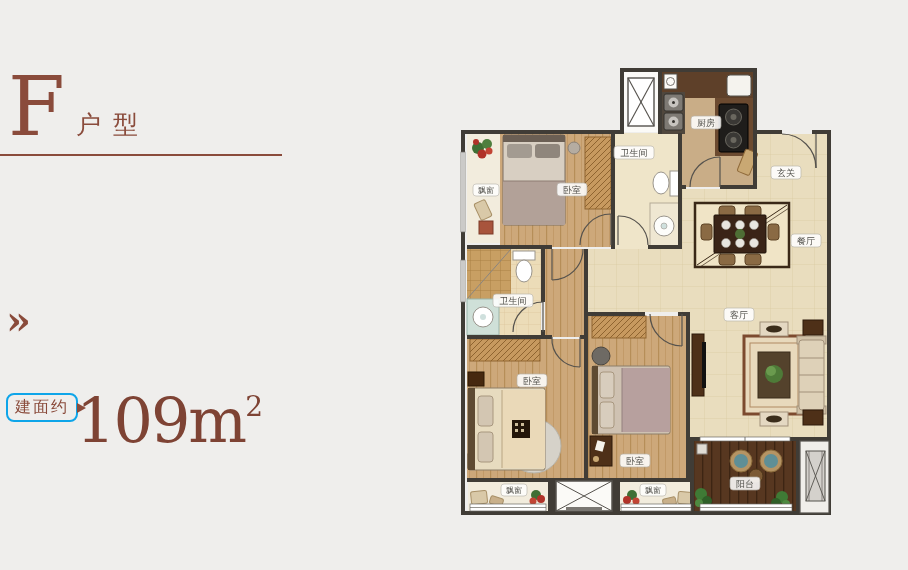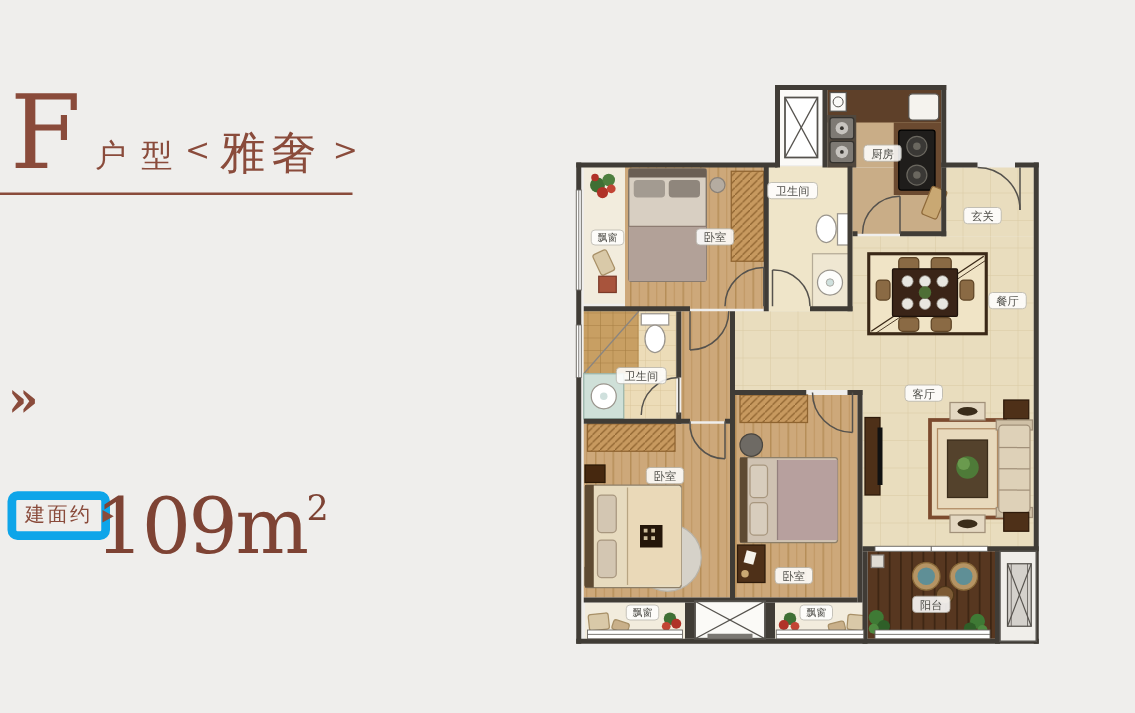--- a/index.html
+++ b/index.html
@@ -30,21 +30,21 @@
     position:absolute;left:-8px;top:154px;width:282px;height:2px;background:#8a4b3b;
   }
   .chevron{
     position:absolute;left:-2px;top:300px;
     font-size:40px;line-height:40px;font-weight:bold;color:#8a4b3b;
     font-family:"DejaVu Serif","Liberation Serif",serif;
   }
   .area-row{position:absolute;left:0;top:362px;height:70px;}
   .area-badge{
     position:absolute;left:-2px;top:31px;
-    border:7px solid #0ea5e9;border-radius:8px;
+    border:2px solid #0ea5e9;border-radius:8px;
     padding:2px 7px;font-size:16px;letter-spacing:2px;color:#8a4b3b;
     background:transparent;white-space:nowrap;
   }
   .badge-tail{
     position:absolute;right:-10px;top:8px;width:0;height:0;
     border-top:5px solid transparent;border-bottom:5px solid transparent;
     border-left:9px solid #8a4b3b;
   }
   .area-value{
     position:absolute;left:68px;top:0px;
@@ -65,21 +65,20 @@
     font-family:"DejaVu Sans",sans-serif;
   }
   .plan-label.small{font-size:8px;}
 </style>
 </head>
 <body>
 
 <div class="panel">
   <div class="unit-letter">F</div>
   <div class="unit-type">户型</div>
-  <div class="unit-name-wrap"><span class="bracket">&lt;</span><span class="unit-name">雅奢</span><span class="bracket">&gt;</span></div>
   <div class="headline-rule"></div>
   <div class="chevron">»</div>
   <div class="area-row">
     <div class="area-badge"><span>建面约</span>
       <div class="badge-tail"></div>
     </div>
     <div class="area-value"><span>109m</span><span class="area-sup">2</span></div>
   </div>
 </div>
 

